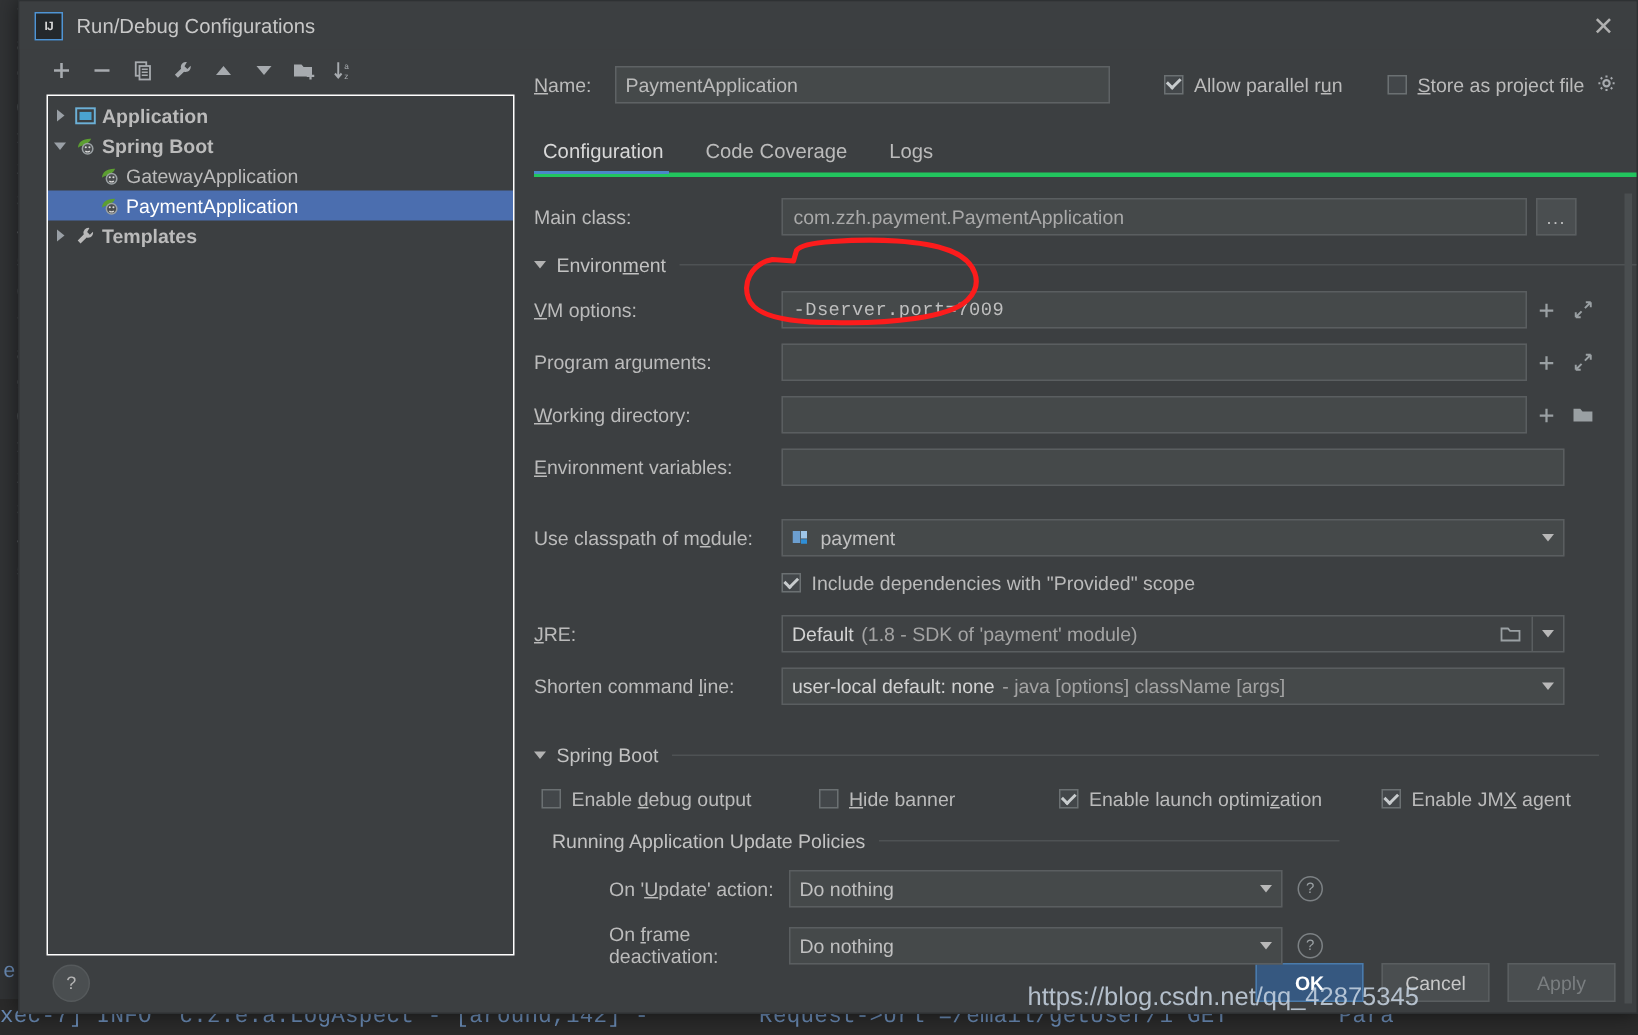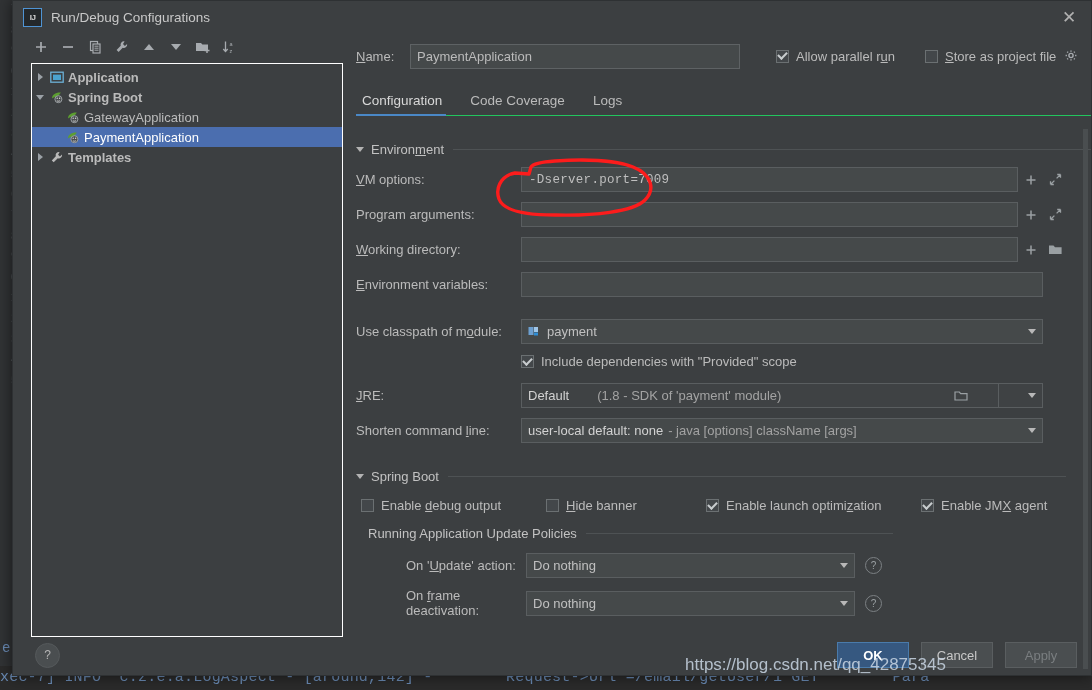--- a/index.html
+++ b/index.html
@@ -65,21 +65,21 @@
   #name-label{width:48px;}
   .field{background:#45494a;border:1px solid #5e6264;box-sizing:border-box;
          color:#bbbbbb;font-size:13px;display:flex;align-items:center;padding:0 6px;height:25px;}
   #name-input{width:330px;margin-left:6px;}
   .cb{width:13px;height:13px;border:1px solid #6b7072;background:#43474a;box-sizing:border-box;
       display:inline-flex;align-items:center;justify-content:center;margin-right:7px;flex:none;}
   .cb.on::after{content:"";width:7px;height:4px;border-left:2px solid #c8ccce;
                 border-bottom:2px solid #c8ccce;transform:rotate(-45deg) translate(1px,-1px);}
   .cbwrap{display:flex;align-items:center;cursor:pointer;}
 
-  #tabs{display:flex;align-items:flex-end;height:34px;margin-top:12px;border-bottom:1px solid #22c55e;}
+  #tabs{display:flex;align-items:flex-end;height:34px;margin-top:12px;border-bottom:3px solid #22c55e;}
   .tab{padding:0 14px 7px 14px;color:#bbbbbb;font-size:13.5px;cursor:pointer;position:relative;}
   .tab:first-child{padding-left:6px;}
   .tab.active{color:#d8d8d8;}
   .tab.active::after{content:"";position:absolute;left:0;right:10px;bottom:-1px;height:2px;background:#4a88c7;}
 
   #form{padding-top:14px;}
   .row{display:flex;align-items:center;margin-bottom:10px;}
   .rlabel{width:165px;font-size:13px;color:#bbbbbb;flex:none;}
   .inp{flex:1;height:25px;background:#45494a;border:1px solid #5a5e60;box-sizing:border-box;
        display:flex;align-items:center;color:#a9a9a9;font-size:13px;padding:0 7px;}
@@ -92,21 +92,21 @@
   .section{display:flex;align-items:center;margin:6px 0 12px 0;}
   .sec-arrow{width:0;height:0;border-top:5px solid #b3b3b3;border-left:4px solid transparent;
              border-right:4px solid transparent;margin-right:7px;}
   .sec-title{font-size:13px;color:#c2c2c2;white-space:nowrap;}
   .sec-line{flex:1;height:1px;background:#4e5254;margin-left:9px;}
 
   .vmval{font-family:"Liberation Mono",monospace;font-size:12.5px;color:#bfbfbf;letter-spacing:.3px;}
 
   .combo{flex:1;height:25px;background:#45494a;border:1px solid #5a5e60;box-sizing:border-box;
          display:flex;align-items:center;color:#c0c0c0;font-size:13px;padding:0 6px;position:relative;cursor:pointer;}
-  .combo.dis{background:#3f4244;gap:23px;}
+  .combo.dis{background:#3f4244;}
   .caret{margin-left:auto;width:0;height:0;border-top:5px solid #b8b8b8;
          border-left:4px solid transparent;border-right:4px solid transparent;}
   .dim{color:#a3a3a3;}
   .strong{color:#d2d2d2;}
 
   .sbrow{display:flex;align-items:center;margin-bottom:13px;}
 
   .help{width:15px;height:15px;border-radius:50%;border:1px solid #7c8184;color:#9aa0a3;
         font-size:10px;display:flex;align-items:center;justify-content:center;margin-left:10px;cursor:pointer;}
 
@@ -311,20 +311,26 @@
       </div>
 
       <div id="tabs">
           <div class="tab active">Configuration</div>
           <div class="tab">Code Coverage</div>
           <div class="tab">Logs</div>
         </div>
 
       <div id="form">
 
+        <div class="row">
+          <div class="rlabel">Main class:</div>
+          <div class="inp" style="max-width:497px">com.zzh.payment.PaymentApplication</div>
+          <div class="dots">...</div>
+          <div style="width:19px"></div>
+        </div>
 
         <div class="section" style="margin-top:12px;margin-bottom:10px">
           <span class="sec-arrow"></span>
           <span class="sec-title">Environ<span class="u">m</span>ent</span>
           <span class="sec-line"></span>
         </div>
 
         <div class="row">
           <div class="rlabel"><span class="u">V</span>M options:</div>
           <div class="inp" style="max-width:497px">

